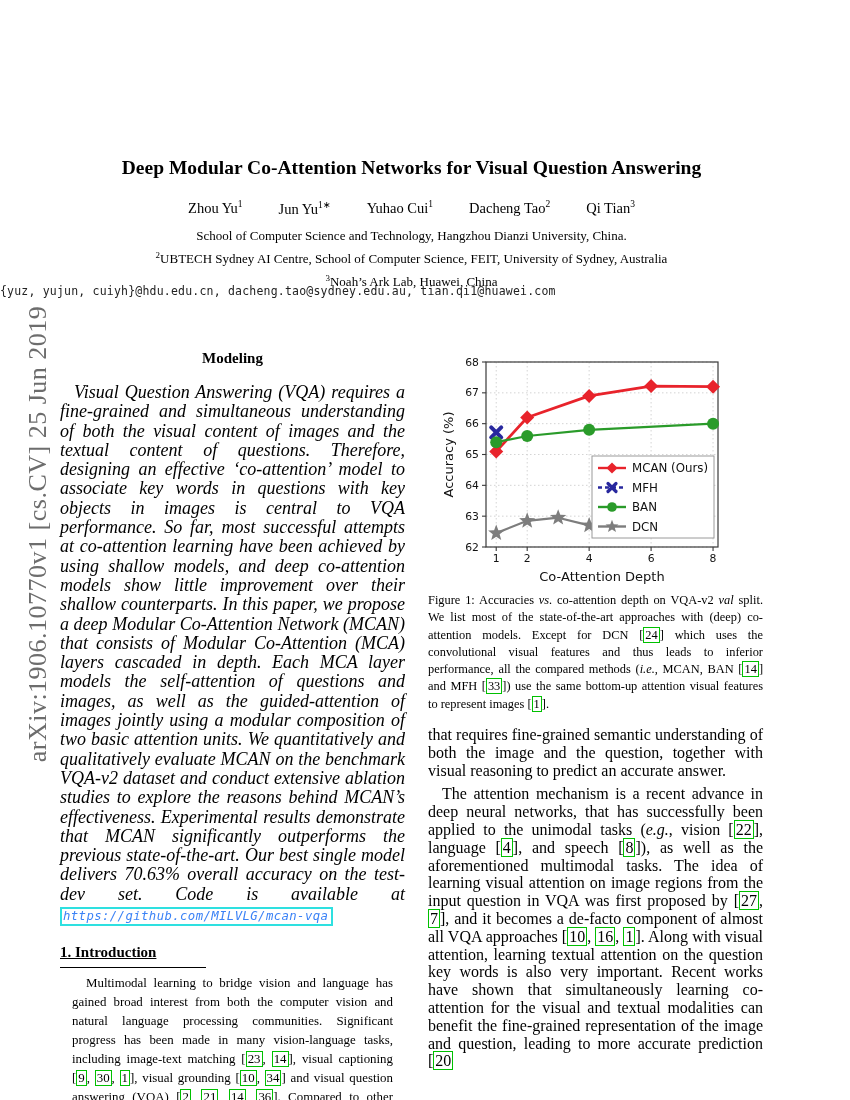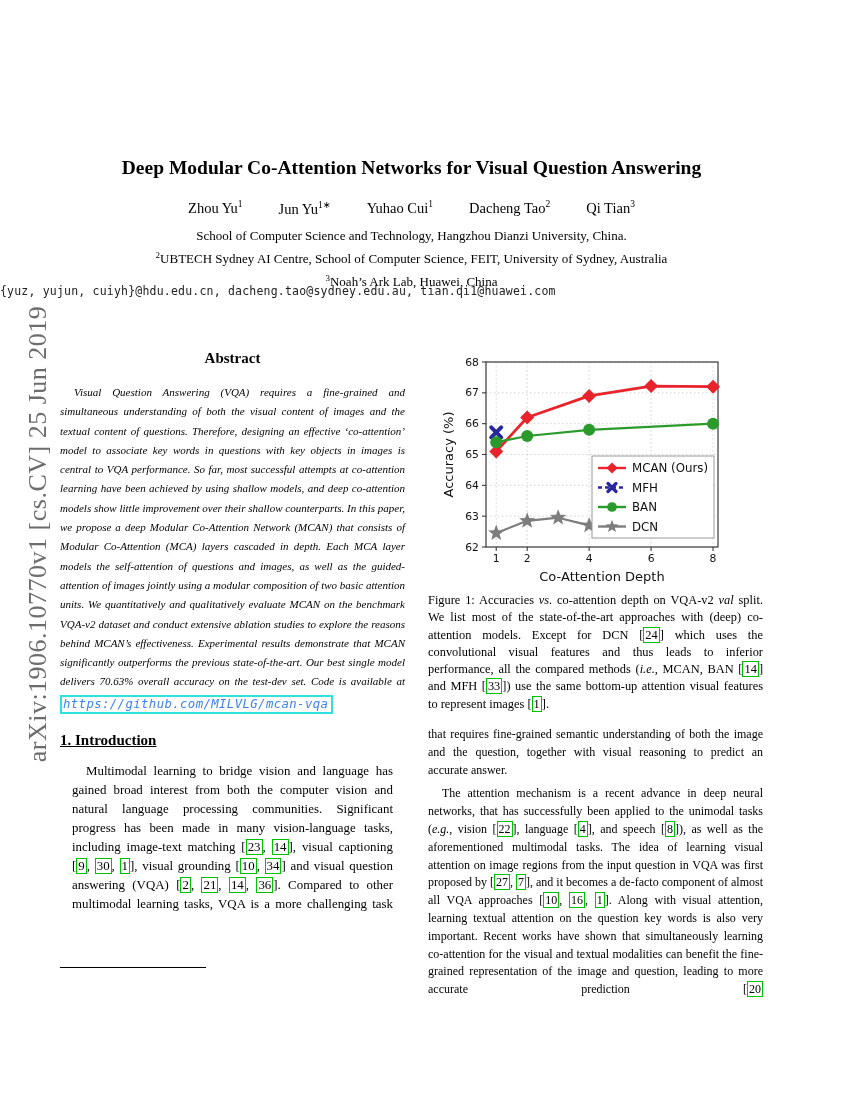--- a/index.html
+++ b/index.html
@@ -30,21 +30,21 @@
   .emails {
     position:absolute; top:284px; left:0; width:734px; text-align:left;
     font-family:"DejaVu Sans Mono","Liberation Mono",monospace;
     font-size:11.5px; color:#222; letter-spacing:0.2px;
   }
   .col-left  { position:absolute; left:60px;  top:350px; width:345px; }
   .col-right { position:absolute; left:428px; top:356px; width:335px; }
 
   .abstract-heading { text-align:center; font-weight:bold; font-size:15px; margin:0 0 16px 0; }
   .abstract-text {
-    font-style:italic; font-size:11px; line-height:19.3px;
+    font-style:italic; font-size:18px; line-height:19.3px;
     text-align:justify; text-align-last:justify; text-indent:14px; margin:0;
   }
   .code-url {
     display:inline-block; margin-top:3px;
     border:2px solid #2ee0e0; padding:0 3px 1px 1px;
     font-family:"DejaVu Sans Mono","Liberation Mono",monospace;
     font-style:italic; font-size:12.3px; letter-spacing:0.4px; color:#3b82f6;
     text-decoration:none;
   }
   .intro-heading { font-weight:bold; font-size:15px; margin:18px 0 13px 0;text-decoration:underline; }
@@ -55,21 +55,21 @@
   .footnote { position:absolute; left:60px; top:967px; width:345px; font-size:10.8px; }
   .footnote-rule { width:146px; border-top:1.3px solid #000; margin:0 0 4px 0; }
   .footnote-text { margin:0; padding-left:10px; }
   .footnote-text sup { font-size:8px; }
 
   .figure-wrap { margin:0; }
   .figure-chart { display:block; margin-left:14px; }
   .figure-caption {
     font-size:12.4px; line-height:17.3px; text-align:justify; margin:6px 0 0 0;
   }
-  .rc-p { font-size:12px; line-height:17.8px; text-align:justify; margin:0; }
+  .rc-p { font-size:16px; line-height:17.8px; text-align:justify; margin:0; }
   .rc-p1 { margin-top:13px; text-indent:0; }
   .rc-p2 { margin-top:6px; text-indent:14px; }
 
   .cite { border:1px solid #00c000; padding:0 1px; }
 </style>
 </head>
 <body>
 
 <div class="page">
 
@@ -87,21 +87,21 @@
 
   <div class="affils">
     <div><sup></sup><span>School of Computer Science and Technology, Hangzhou Dianzi University, China.</span></div>
     <div><sup>2</sup><span>UBTECH Sydney AI Centre, School of Computer Science, FEIT, University of Sydney, Australia</span></div>
     <div><sup>3</sup><span>Noah’s Ark Lab, Huawei, China</span></div>
   </div>
 
   <div class="emails">{yuz, yujun, cuiyh}@hdu.edu.cn, dacheng.tao@sydney.edu.au, tian.qi1@huawei.com</div>
 
   <div class="col-left">
-    <h2 class="abstract-heading">Abstract</h2>
+    <h2 class="abstract-heading">Modeling</h2>
     <p class="abstract-text">Visual Question Answering (VQA) requires a fine-grained and simultaneous understanding of both the visual content of images and the textual content of questions. Therefore, designing an effective ‘co-attention’ model to associate key words in questions with key objects in images is central to VQA performance. So far, most successful attempts at co-attention learning have been achieved by using shallow models, and deep co-attention models show little improvement over their shallow counterparts. In this paper, we propose a deep Modular Co-Attention Network (MCAN) that consists of Modular Co-Attention (MCA) layers cascaded in depth. Each MCA layer models the self-attention of questions and images, as well as the guided-attention of images jointly using a modular composition of two basic attention units. We quantitatively and qualitatively evaluate MCAN on the benchmark VQA-v2 dataset and conduct extensive ablation studies to explore the reasons behind MCAN’s effectiveness. Experimental results demonstrate that MCAN significantly outperforms the previous state-of-the-art. Our best single model delivers 70.63% overall accuracy on the test-dev set. Code is available at</p>
     <a class="code-url" href="#">https://github.com/MILVLG/mcan-vqa</a>
     <h2 class="intro-heading">1. Introduction</h2>
     <p class="body-text stretch-last">Multimodal learning to bridge vision and language has gained broad interest from both the computer vision and natural language processing communities. Significant progress has been made in many vision-language tasks, including image-text matching [<span class="cite">23</span>, <span class="cite">14</span>], visual captioning [<span class="cite">9</span>, <span class="cite">30</span>, <span class="cite">1</span>], visual grounding [<span class="cite">10</span>, <span class="cite">34</span>] and visual question answering (VQA) [<span class="cite">2</span>, <span class="cite">21</span>, <span class="cite">14</span>, <span class="cite">36</span>]. Compared to other multimodal learning tasks, VQA is a more challenging task</p>
   </div>
 
   <div class="col-right">
     <figure class="figure-wrap">
       <svg class="figure-chart" width="292" height="230" viewBox="0 0 292 230">
           <rect x="0" y="0" width="292" height="230" fill="#ffffff"></rect>

